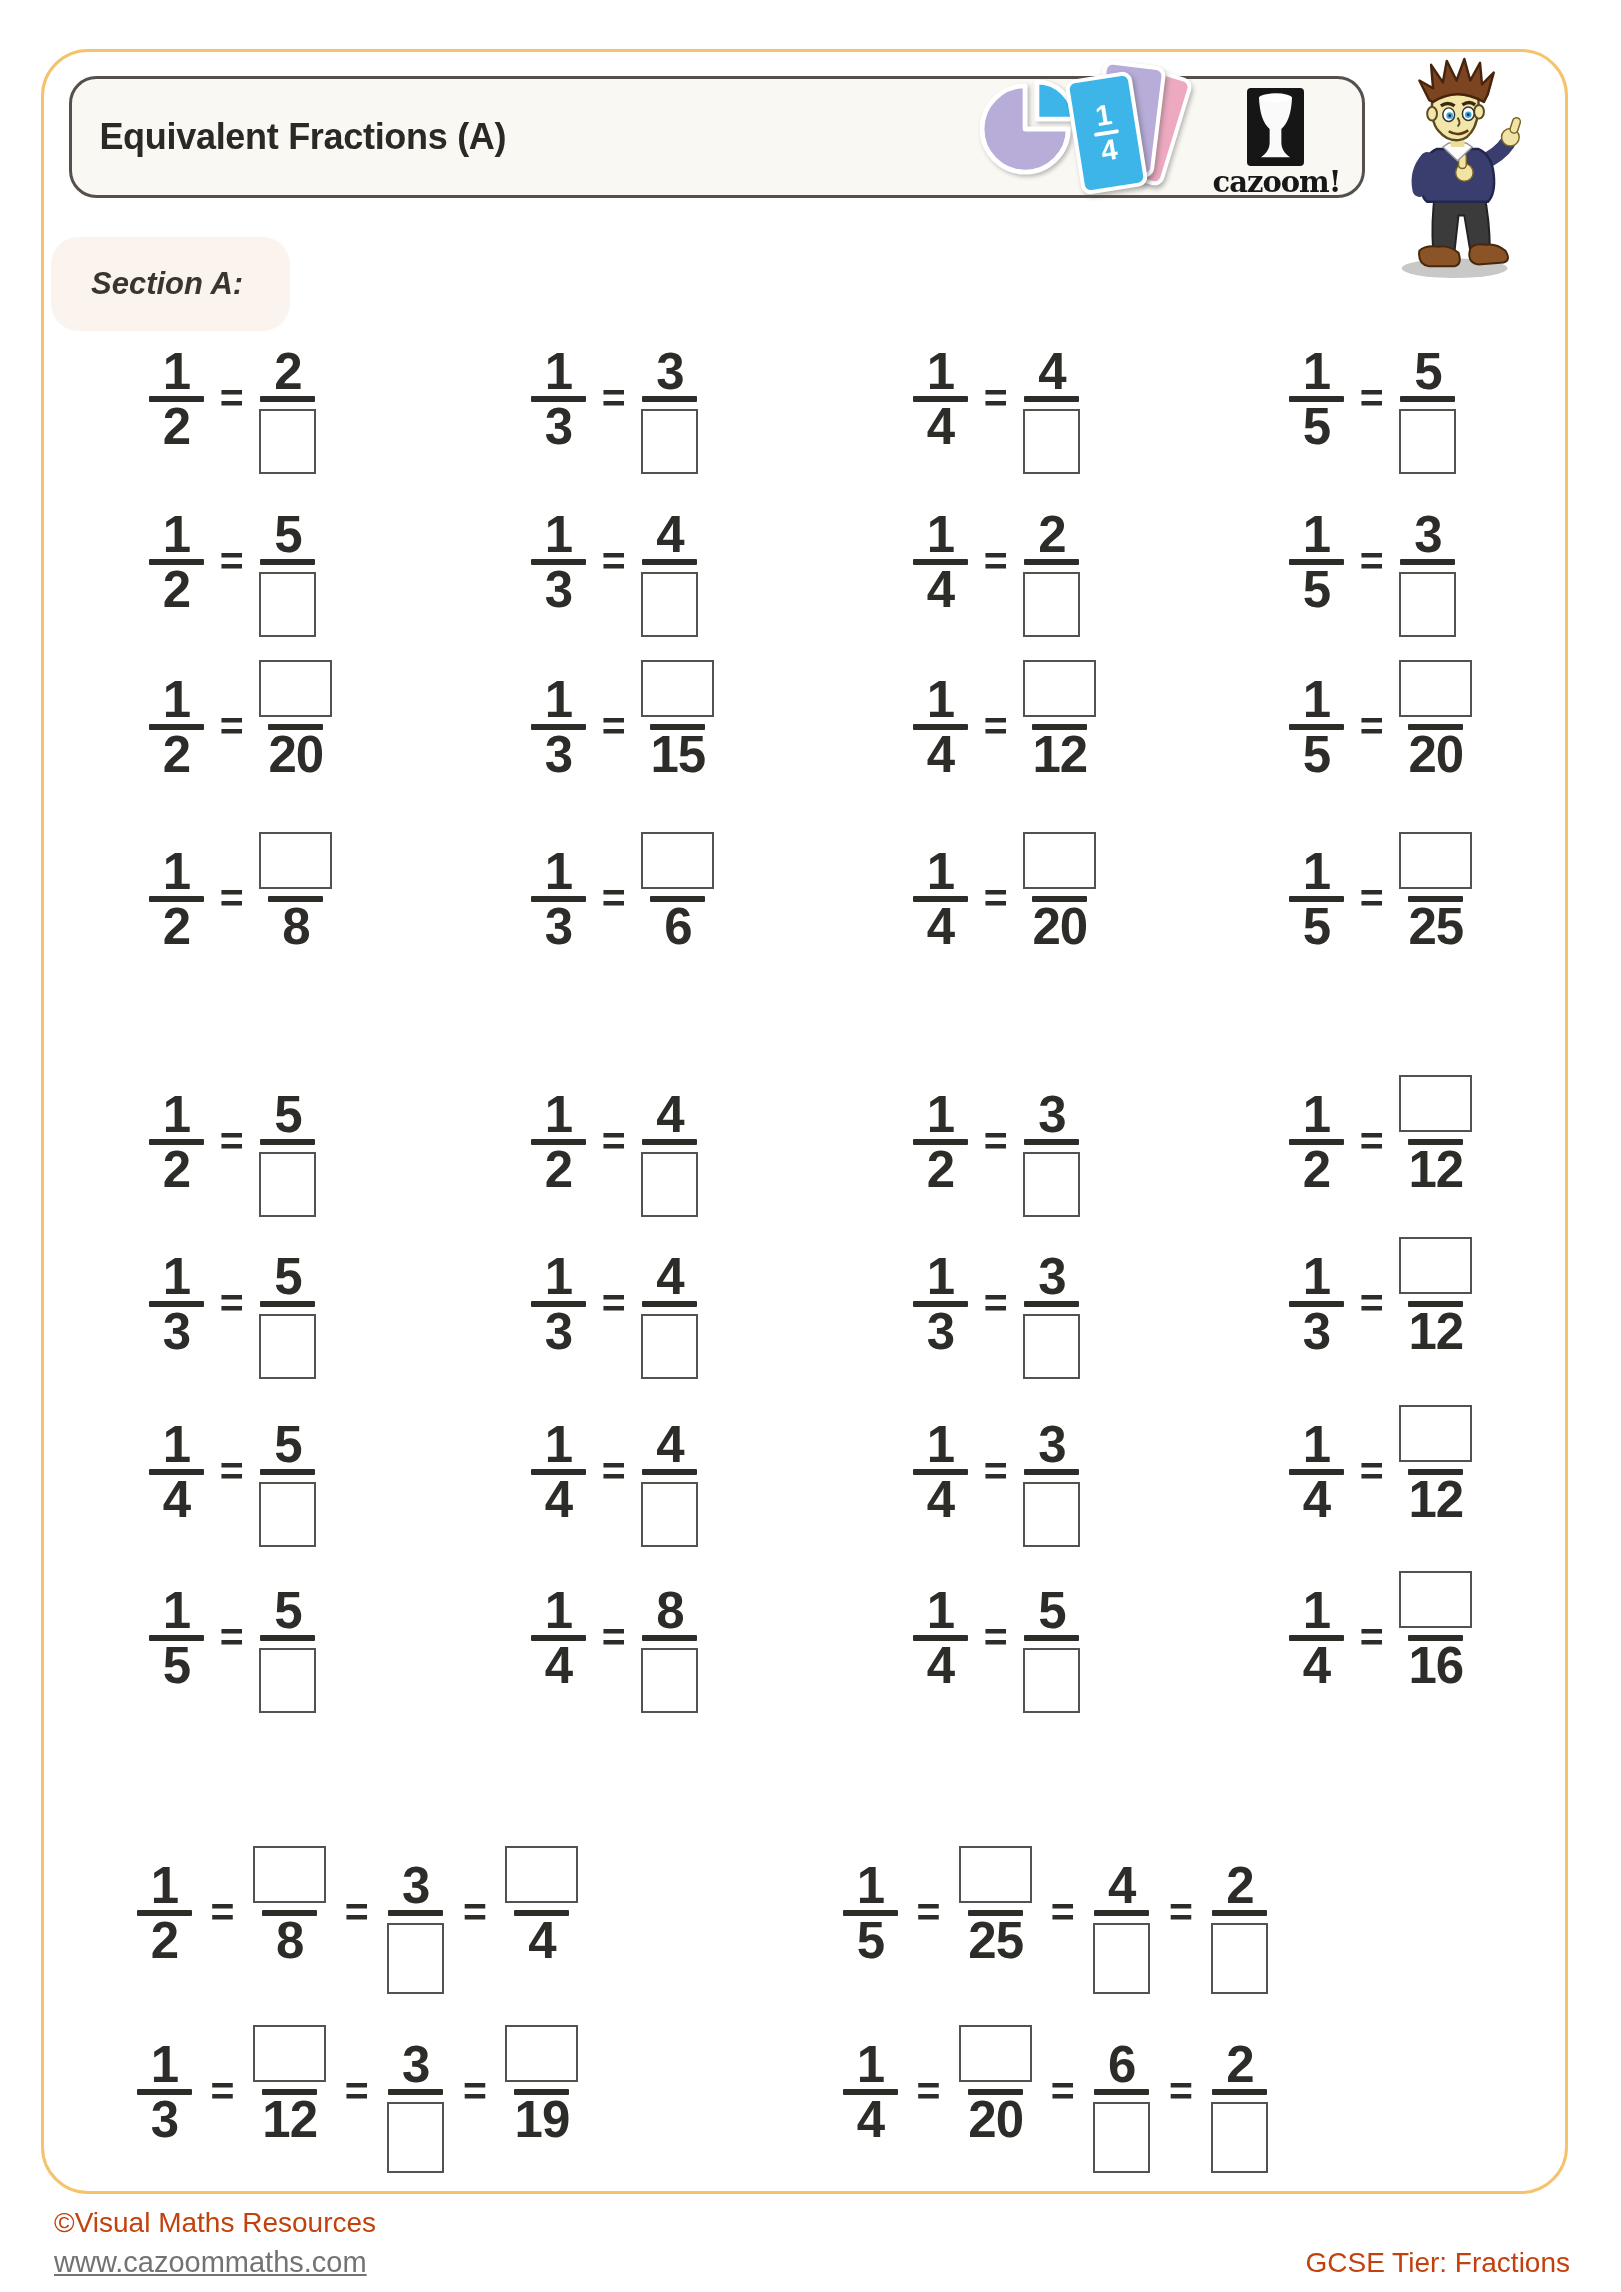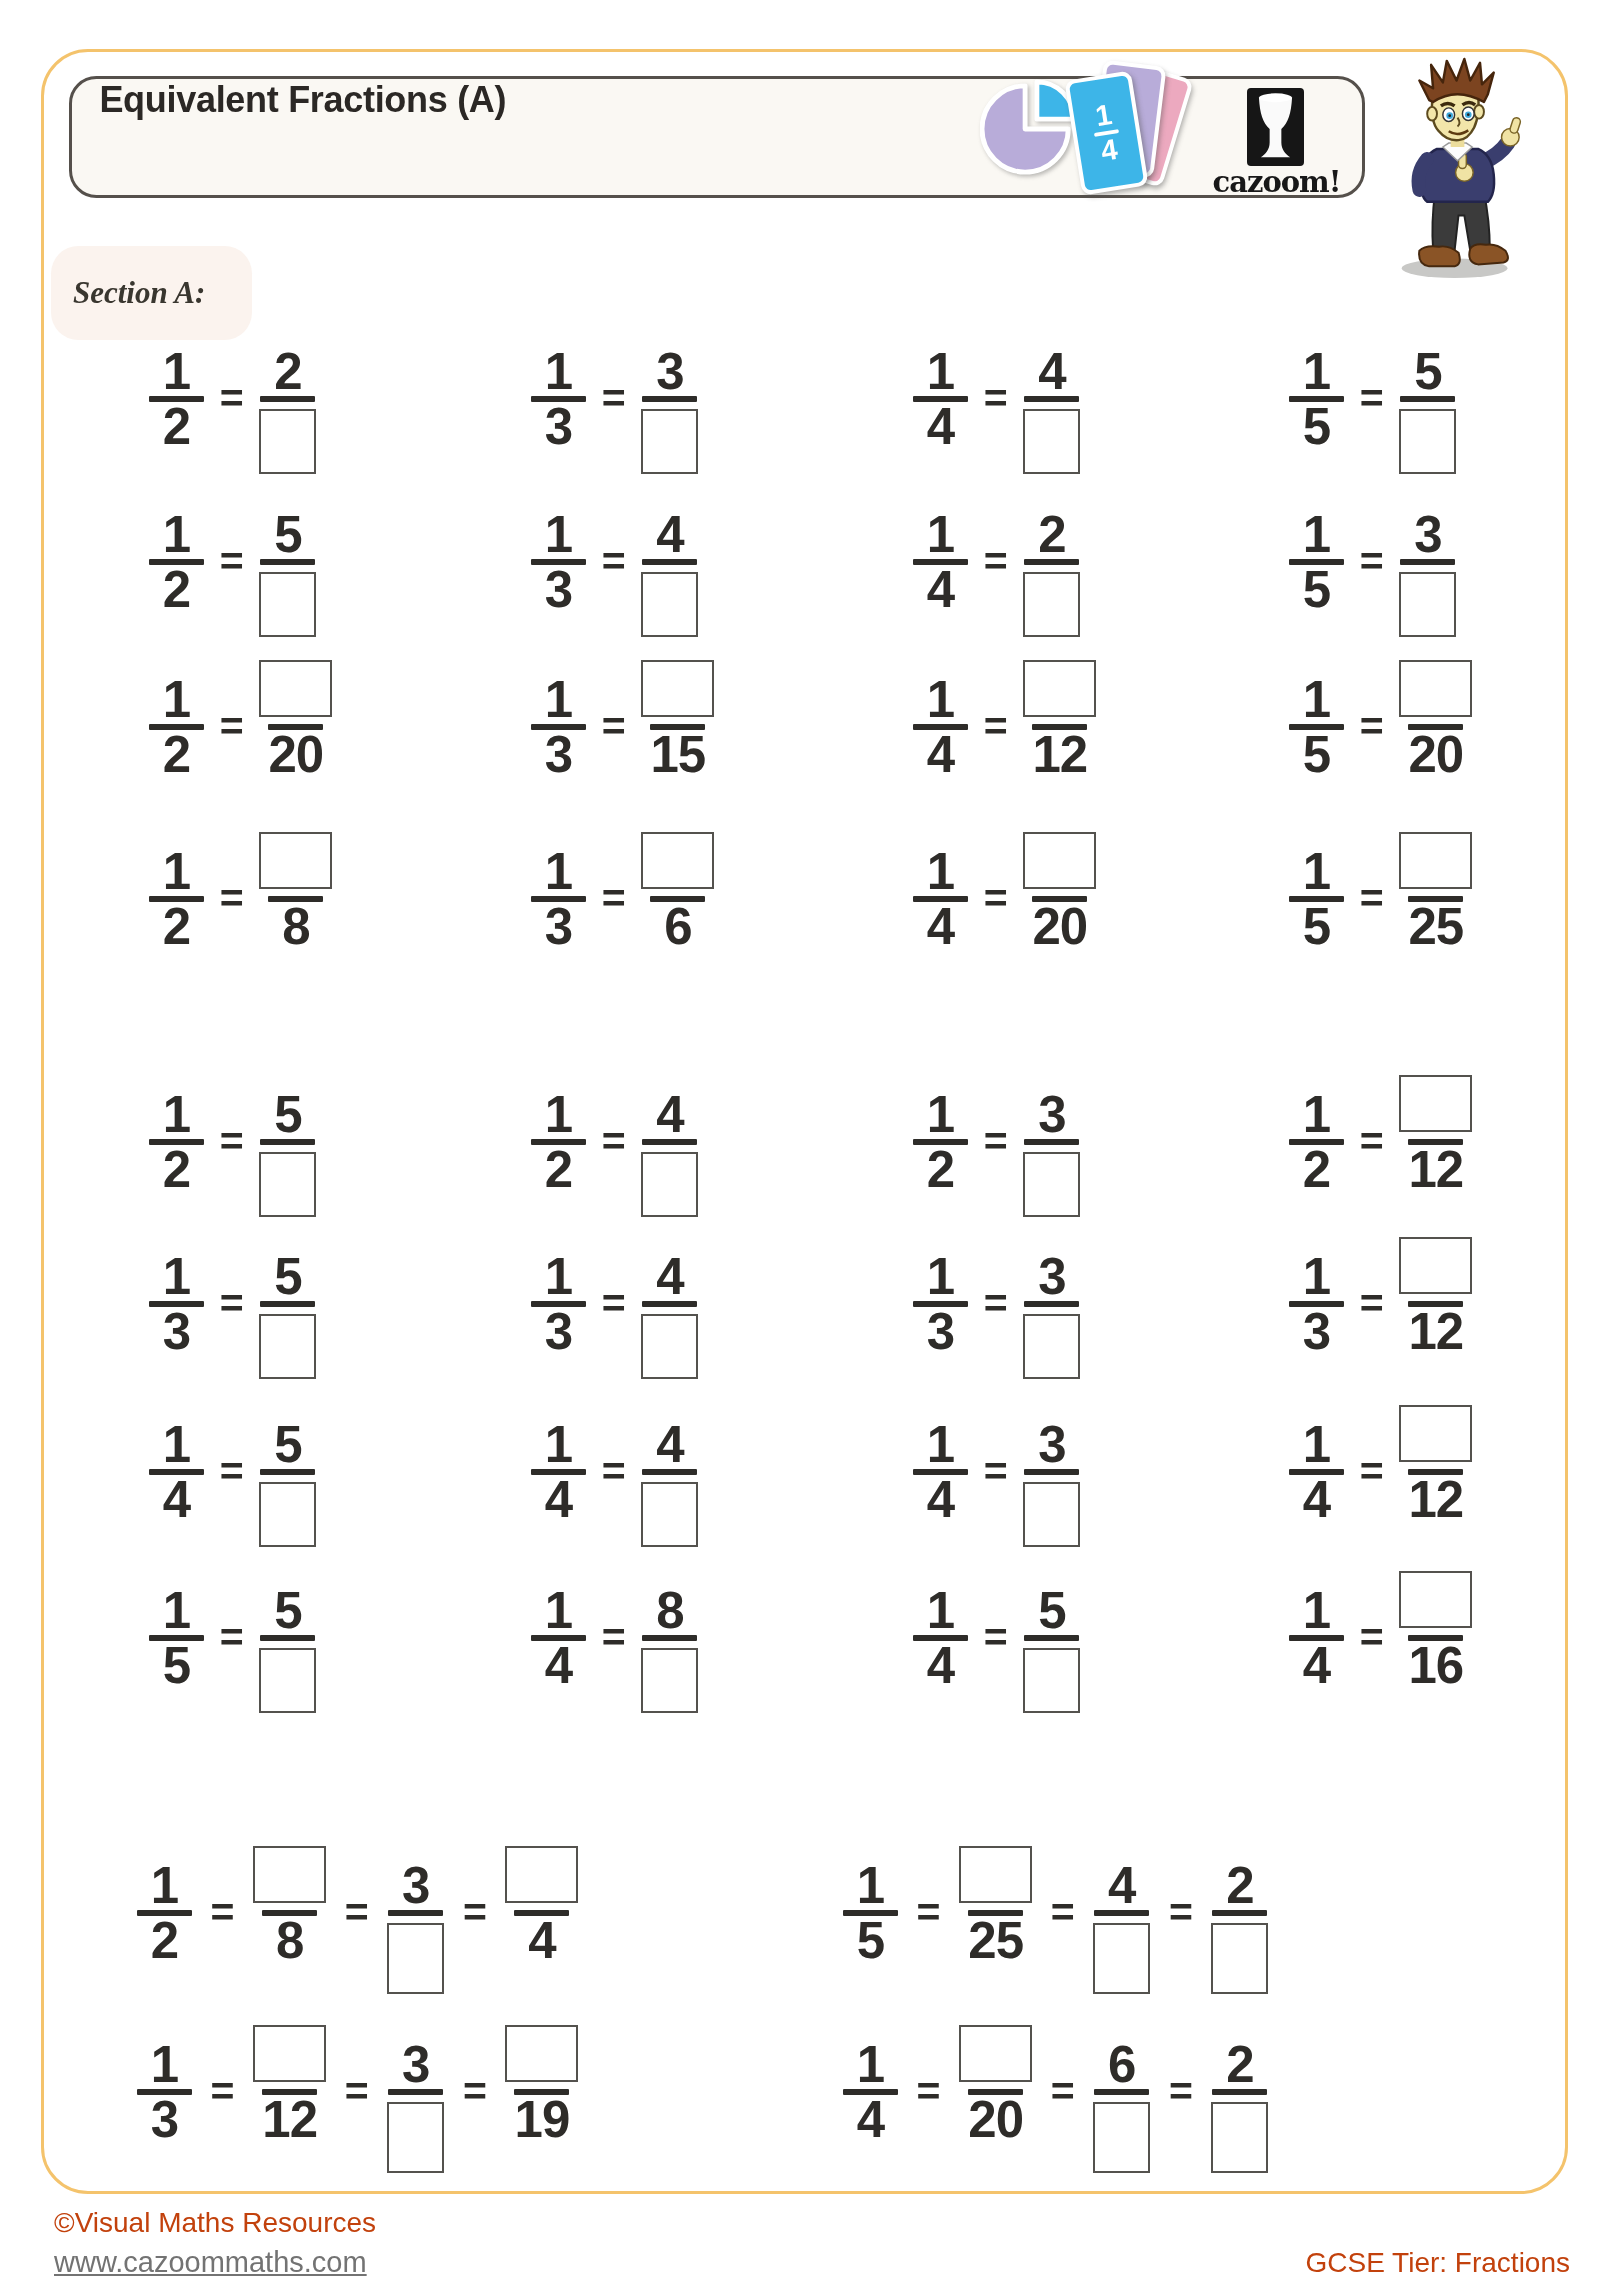--- a/index.html
+++ b/index.html
@@ -8,21 +8,21 @@
        font-family:"Liberation Sans",sans-serif;}
   .sheet{position:absolute;inset:0;}
 
   
   .outer-border{position:absolute;left:41px;top:49px;width:1527px;height:2145px;
     border:3.9px solid #f4c36c;border-radius:47px;box-sizing:border-box;}
 
   
   .title-box{position:absolute;left:69px;top:76px;width:1296px;height:122px;
     background:#faf8f3;border:3.9px solid #55504b;border-radius:27.4px;box-sizing:border-box;
-    display:flex;align-items:flex-start;z-index:1;}
+    display:flex;align-items:center;z-index:1;}
   .page-title{font-size:36px;font-weight:bold;color:#2b2825;letter-spacing:-0.3px;padding-left:27.4px;}
 
   
   .pie-icon{position:absolute;left:980px;top:78px;z-index:2;filter:drop-shadow(2px 2.9px 2px rgba(60,60,60,.35));}
 
   
   .cards{position:absolute;left:1073px;top:61px;width:137px;height:157px;z-index:2;}
   .card{position:absolute;border:4.9px solid #fff;border-radius:9.8px;box-sizing:border-box;
     box-shadow:2px 2.9px 4.9px rgba(80,80,80,.45);}
   .card.pink{left:43px;top:7.8px;width:63px;height:112px;background:#eca9bf;transform:rotate(17deg);}
@@ -36,22 +36,22 @@
   .logo-block{position:absolute;left:1247px;top:88px;width:57px;height:78px;background:#161616;
     border-radius:3.9px;z-index:2;display:flex;align-items:center;justify-content:center;}
   .brand-text{position:absolute;left:1202px;top:165px;width:149px;text-align:center;z-index:2;
     font-family:"DejaVu Serif",serif;font-weight:bold;font-size:29px;color:#181818;letter-spacing:-1px;}
 
   
   .mascot{position:absolute;left:1380px;top:57px;z-index:1;}
 
   
   .sec-label{position:absolute;left:51px;background:#fbf3ee;border-radius:27.4px;
-    padding:29px 47px 29px 22px;font-family:Liberation Serif, serif;font-style:italic;
-    font-weight:bold;font-size:31px;color:#39362f;margin-top:9px;}
+    padding:29px 47px 29px 40px;font-family:Liberation Sans, sans-serif;font-style:italic;
+    font-weight:bold;font-size:31px;color:#39362f;}
 
   
   .pcell{position:absolute;display:flex;align-items:center;height:156px;}
   .frac{display:flex;flex-direction:column;align-items:center;min-width:55px;}
   .slot{height:65px;display:flex;align-items:flex-end;justify-content:center;}
   .slot.bot{height:73px;align-items:flex-start;}
   .fbar{width:55px;height:6.9px;background:#2e2c29;margin:5.9px 0;border-radius:1px;}
   .dg{font-family:"Liberation Sans",sans-serif;font-weight:bold;font-size:51px;
     line-height:37px;height:37px;color:#2e2c29;letter-spacing:-1px;}
   .abox{background:#fff;border:2px solid#54524e;box-sizing:border-box;}

